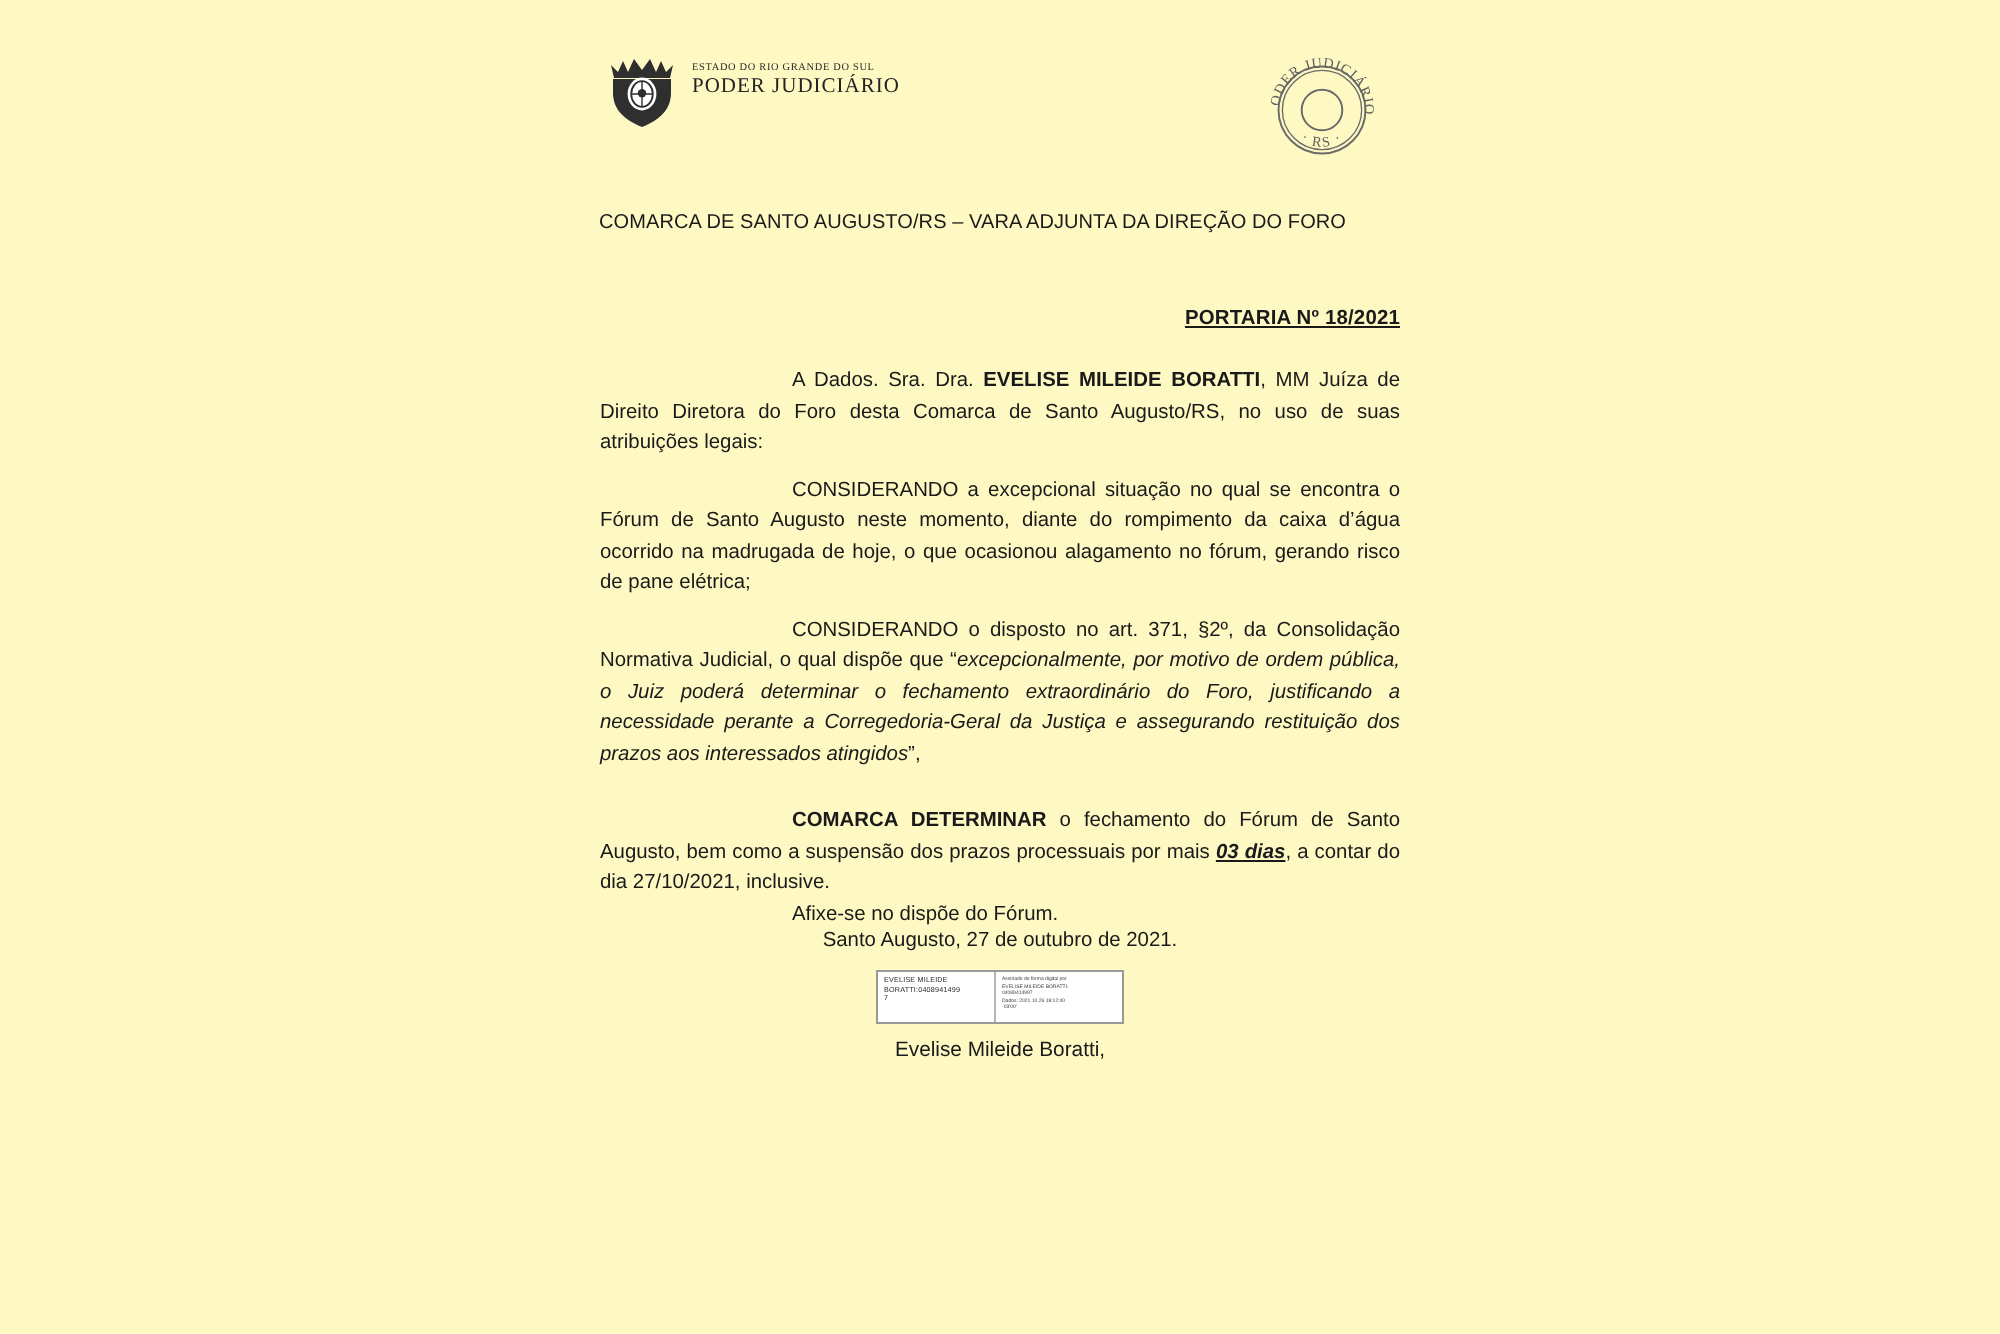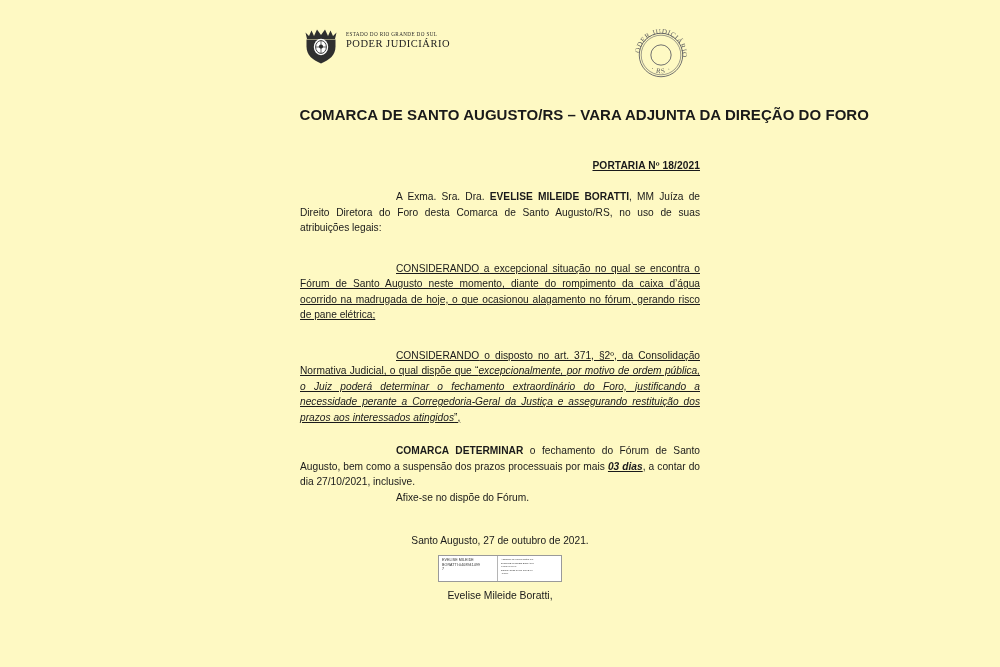--- a/index.html
+++ b/index.html
@@ -71,25 +71,24 @@
 
   
   .doc {
     position: absolute;
     left: 300px;
     top: 106px;
     width: 400px;
   }
 
   .comarca-line {
-    font-size: 15px;
+    font-size: 10px;
     letter-spacing: 0.05px;
     white-space: nowrap;
     margin-left: -0.5px;
-    font-weight: bold;
   }
 
   .portaria-title {
     text-align: right;
     font-size: 10.2px;
     font-weight: bold;
     margin-top: 37px;
     letter-spacing: 0.1px;
   }
   .portaria-title span {
@@ -98,36 +97,35 @@
 
   p.para {
     font-size: 10.2px;
     line-height: 15.5px;
     text-align: justify;
     margin: 0;
     text-indent: 96px;
     hyphens: none;
   }
   p.gap-lg { margin-top: 18px; }
-  p.gap-md { margin-top: 25px; text-decoration: underline; }
+  p.gap-md { margin-top: 8px; }
   p.gap-xs { margin-top: 0px; }
 
   .b { font-weight: bold; margin-top: 44px; }
   .biu {
     font-weight: bold;
     font-style: italic;
     text-decoration: underline;
   }
   .quote { font-style: italic; }
 
   
   .sig-date {
     text-align: center;
     font-size: 10.2px;
-    margin-top: 30px;
   }
 
   .sig-stamp {
     position: relative;
     width: 124px;
     height: 27px;
     margin: 9px auto 0 auto;
     border: 0.8px solid #9a9a9a;
     box-sizing: border-box;
     display: flex;
@@ -214,21 +212,21 @@
   </div>
 
   <div class="doc">
 
     <div class="comarca-line">COMARCA DE SANTO AUGUSTO/RS – VARA ADJUNTA DA DIREÇÃO DO FORO</div>
 
     <div class="portaria-title">
       <span>PORTARIA Nº 18/2021</span>
     </div>
 
-    <p class="para gap-lg"><span>A Exma. Sra. Dra. </span><span class="b">EVELISE MILEIDE BORATTI</span><span>, MM Juíza de Direito Diretora do Foro desta Comarca de Santo Augusto/RS, no uso de suas atribuições legais:</span></p>
+    <p class="para gap-lg"><span>A Dados. Sra. Dra. </span><span class="b">EVELISE MILEIDE BORATTI</span><span>, MM Juíza de Direito Diretora do Foro desta Comarca de Santo Augusto/RS, no uso de suas atribuições legais:</span></p>
 
     <p class="para gap-md"><span>CONSIDERANDO</span><span> a excepcional situação no qual se encontra o Fórum de Santo Augusto neste momento, diante do rompimento da caixa d’água ocorrido na madrugada de hoje, o que ocasionou alagamento no fórum, gerando risco de pane elétrica;</span></p>
 
 
     <p class="para gap-md"><span>CONSIDERANDO</span><span> o disposto no art. 371, §2º, da Consolidação Normativa Judicial, o qual dispõe que “</span><span class="quote">excepcionalmente, por motivo de ordem pública, o Juiz poderá determinar o fechamento extraordinário do Foro, justificando a necessidade perante a Corregedoria-Geral da Justiça e assegurando restituição dos prazos aos interessados atingidos</span><span>”,</span></p>
 
     <p class="para gap-lg"><span class="b">COMARCA DETERMINAR</span><span> o fechamento do Fórum de Santo Augusto, bem como a suspensão dos prazos processuais por mais </span><span class="biu">03 dias</span><span>, a contar do dia 27/10/2021, inclusive.</span></p>
 
 
     <p class="para gap-xs">Afixe-se no dispõe do Fórum.</p>

